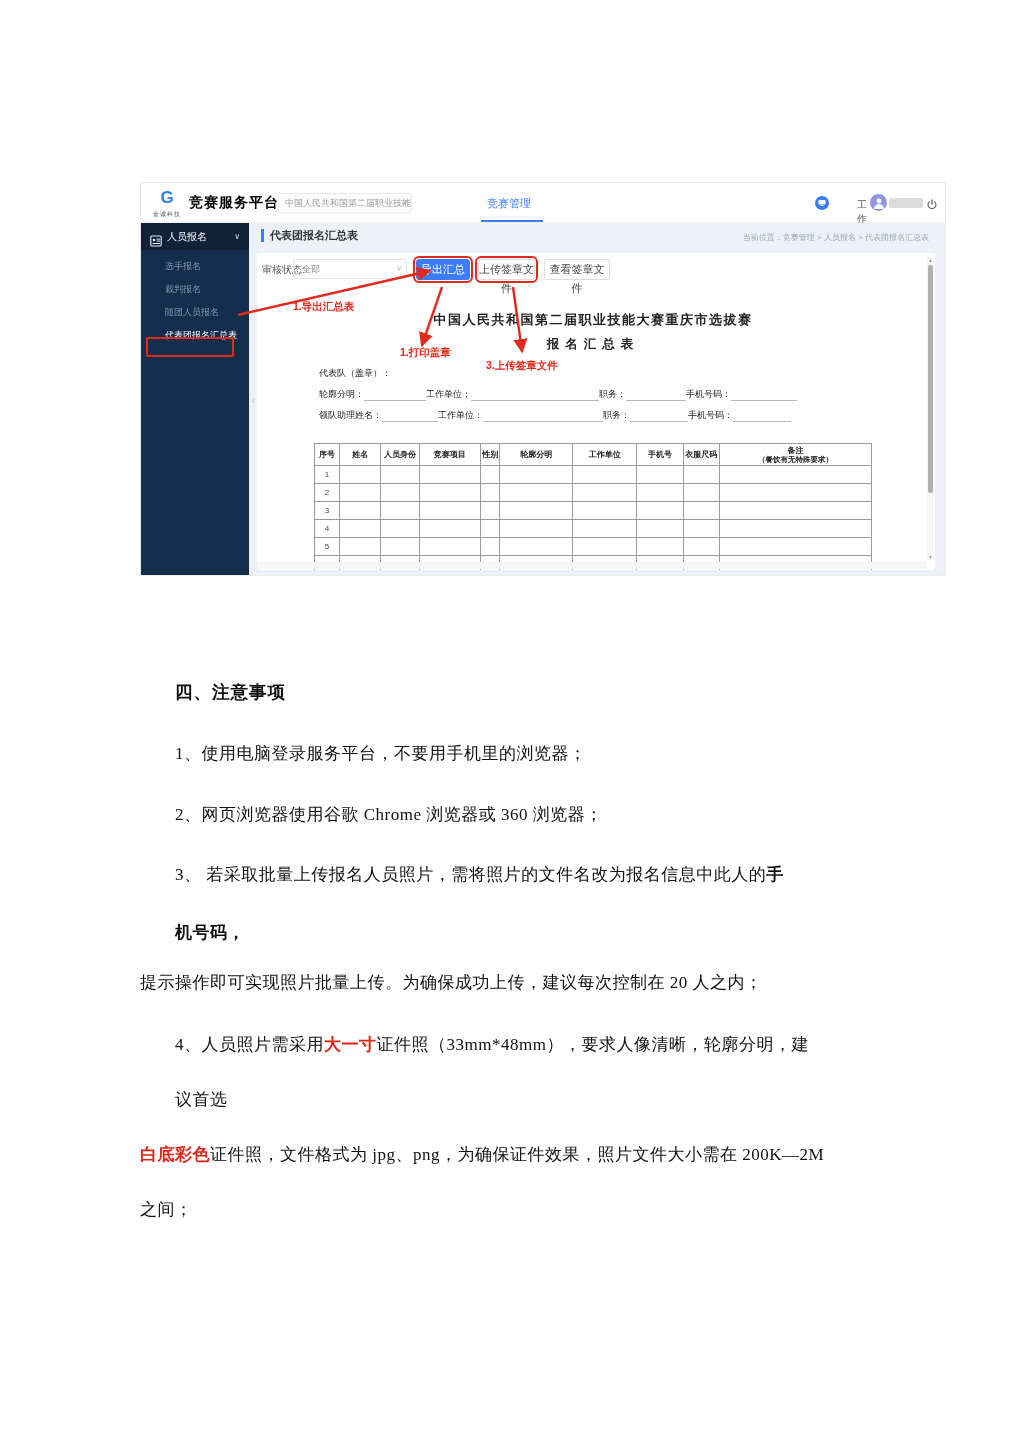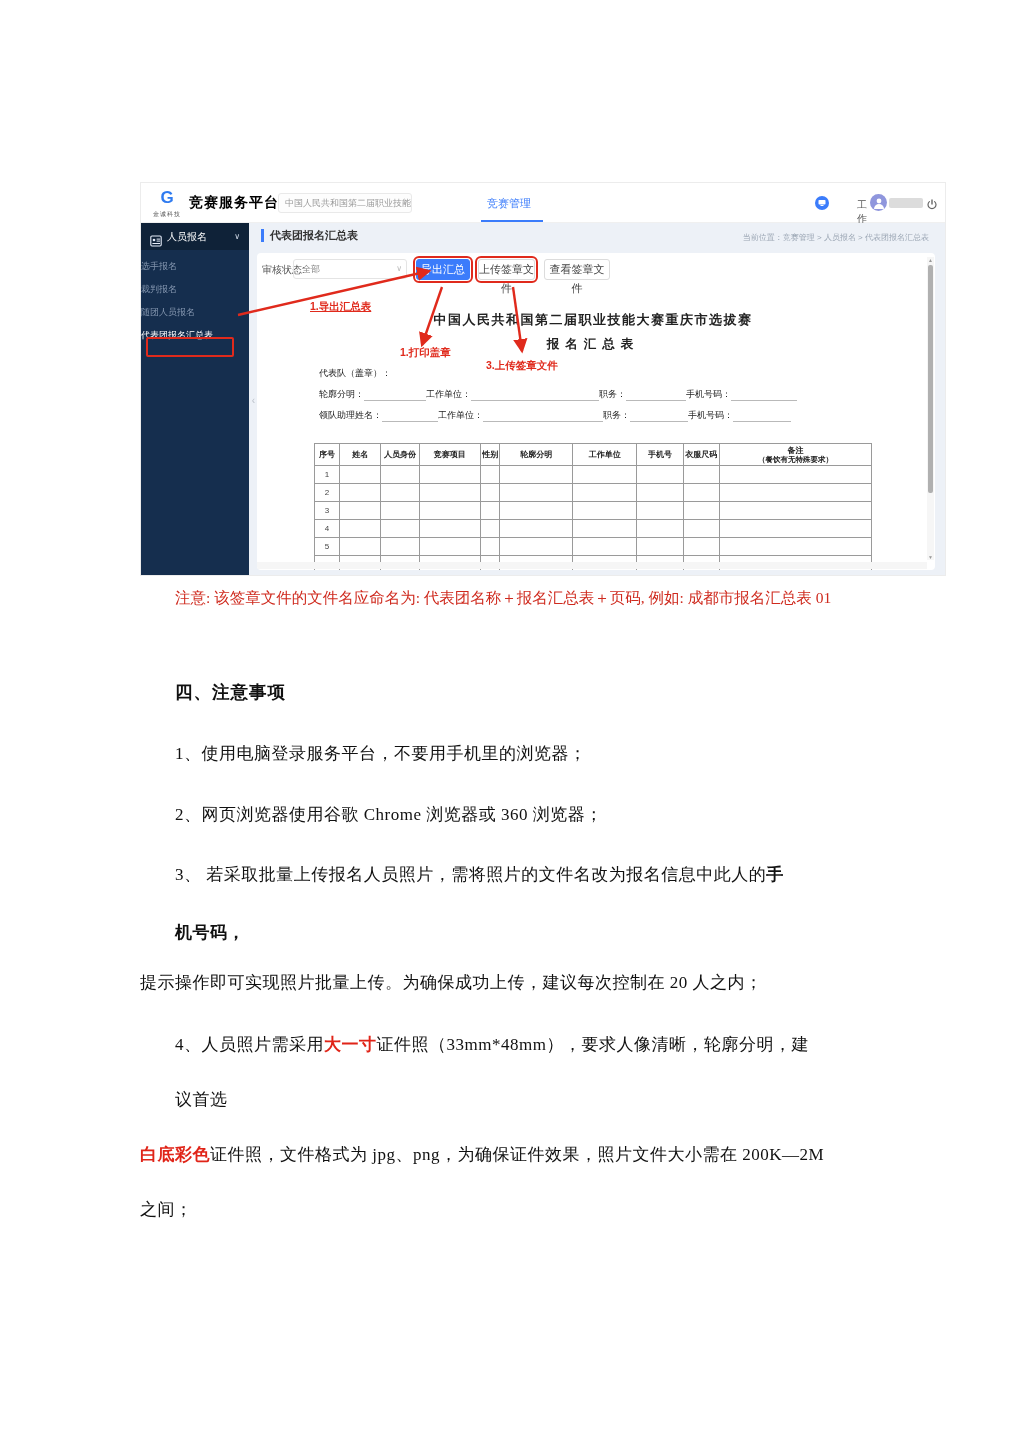--- a/index.html
+++ b/index.html
@@ -35,21 +35,21 @@
                border-radius:2px; }
   .power-icon { position:absolute; right:1px; top:14px; width:12px; height:12px; color:#666; }
 
   .shot-body { position:relative; display:flex; height:353px; }
   .sidebar { position:relative; width:108px; background:#152e4e; flex:0 0 108px; }
   .sb-parent { position:relative; height:27px; background:#0f2238; color:#fff; font-size:10px;
                line-height:27px; padding-left:26px; }
   .sb-parent-icon { position:absolute; left:9px; top:7px; width:12px; height:12px; }
   .sb-chevron { position:absolute; right:9px; top:0; font-size:8px; color:#cfd8e6; }
   .sb-item { position:relative; height:14px; line-height:14px; font-size:9px; color:#8496af;
-             margin-top:9px; }
+             padding-left:24px; margin-top:9px; }
   .sb-item.active { color:#ffffff; }
   .sb-redbox { position:absolute; left:5px; top:114px; width:88px; height:20px;
                border:2px solid #e02a1c; border-radius:2px; pointer-events:none; }
 
   .content { position:relative; flex:1; background:#edf1f7; }
   .content-titlebar { position:relative; height:26px; }
   .page-title { position:absolute; left:12px; top:6px; font-size:11px; font-weight:bold; color:#333;
                 border-left:3px solid #3b7cfb; padding-left:6px; line-height:13px; }
   .breadcrumb { position:absolute; right:16px; top:9px; font-size:8px; color:#9aa5b3; }
   .collapse-handle { position:absolute; left:0px; top:165px; width:9px; height:26px; color:#b9bfc8;
@@ -63,21 +63,21 @@
   .status-select .chev { position:absolute; right:4px; top:0; font-size:8px; color:#bbb; }
   .btn { position:absolute; top:6px; height:21px; border-radius:3px; font-size:11px; line-height:19px;
          text-align:center; }
   .btn-primary { left:159px; width:54px; background:#3b7cfb; color:#fff; border:1px solid #3b7cfb; }
   .btn-plain { background:#fff; color:#444; border:1px solid #dcdcdc; }
   .btn-upload { left:221px; width:57px; }
   .btn-view { left:287px; width:66px; }
   .red-outline { outline:2px solid #e02a1c; outline-offset:1px; }
 
   .annot { position:absolute; color:#e02a1c; font-size:10.5px; font-weight:bold; white-space:nowrap; }
-  .annot1 { left:53px; top:47px;text-decoration:underline; }
+  .annot1 { left:36px; top:47px; }
   .annot2 { left:143px; top:93px; }
   .annot3 { left:229px; top:106px; }
 
   .doc { position:absolute; left:57px; top:58px; width:558px; font-family:"Liberation Serif", serif;
          color:#222; }
   .doc-title { text-align:center; font-size:13px; font-weight:bold; letter-spacing:1.5px; }
   .doc-subtitle { text-align:center; font-size:12.5px; font-weight:bold; letter-spacing:6px; margin-top:7px; }
   .doc-team { margin-top:14px; font-size:9px; padding-left:5px; }
   .doc-row { display:flex; margin-top:8px; font-size:9px; align-items:flex-end; padding-left:5px; }
   .doc-row .fld { white-space:nowrap; }
@@ -353,21 +353,20 @@
         <marker id="ah" markerWidth="7" markerHeight="7" refX="5" refY="3" orient="auto">
           <path d="M0,0 L6,3 L0,6 Z" fill="#e02a1c"></path>
         </marker>
       </defs>
       <line x1="97" y1="132" x2="288" y2="88" stroke="#e02a1c" stroke-width="2.4" marker-end="url(#ah)"></line>
       <line x1="301" y1="104" x2="281" y2="162" stroke="#e02a1c" stroke-width="2.4" marker-end="url(#ah)"></line>
       <line x1="372" y1="104" x2="381" y2="168" stroke="#e02a1c" stroke-width="2.4" marker-end="url(#ah)"></line>
     </svg>
   </div>
 
-  <div class="note-line">注意: 该签章文件的文件名应命名为: 代表团名称＋报名汇总表＋页码, 例如: 成都市报名汇总表 01</div>
 
   <div class="sec-heading">四、注意事项</div>
 
   <div class="body-line ind" style="top:742px">1、使用电脑登录服务平台，不要用手机里的浏览器；</div>
   <div class="body-line ind" style="top:803px">2、网页浏览器使用谷歌 Chrome 浏览器或 360 浏览器；</div>
 
   <div class="body-line ind" style="top:863px"><span>3、 若采取批量上传报名人员照片，需将照片的文件名改为报名信息中此人的</span><span class="b">手</span></div>
   <div class="body-line ind b" style="top:921px">机号码，</div>
   <div class="body-line noind" style="top:971px">提示操作即可实现照片批量上传。为确保成功上传，建议每次控制在 20 人之内；</div>
 

